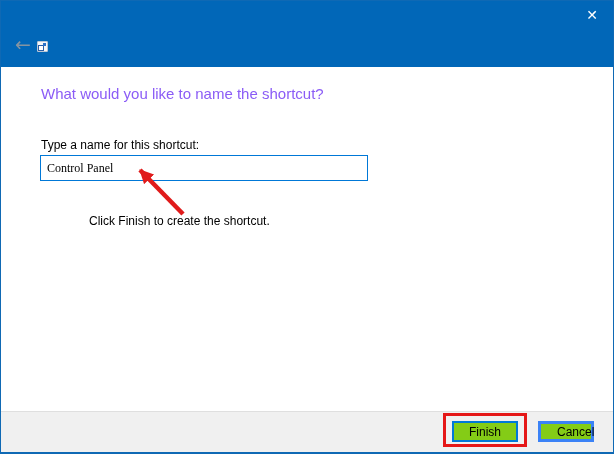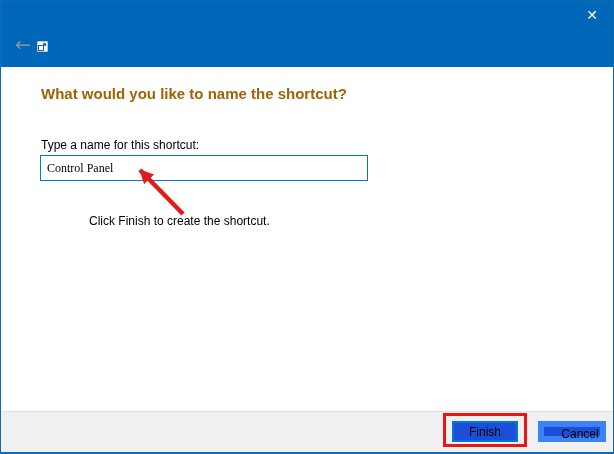--- a/index.html
+++ b/index.html
@@ -54,22 +54,22 @@
     width: 3px; height: 3px;
     background: #2a71c7;
   }
   .window-title {
     position: absolute; left: 57px; top: 37px;
     color: #ffffff; font-size: 13px;
   }
   
   .heading {
     position: absolute; left: 40px; top: 84px;
-    font-size: 15px; font-weight: bold;
-    color: #a16207;
+    font-size: 15px; font-weight: normal;
+    color: #8b5cf6;
   }
   .input-label {
     position: absolute; left: 40px; top: 137px;
     font-size: 12px; color: #000000;
   }
   .name-input {
     position: absolute; left: 39px; top: 154px;
     width: 328px; height: 26px;
     border: 1px solid #0078d7;
     padding: 0 6px;
@@ -84,35 +84,35 @@
   }
   
   .footer {
     position: absolute; left: 0; right: 0; bottom: 0; height: 41px;
     background: #f0f0f0;
     border-top: 1px solid #dfdfdf;
   }
   .btn {
     position: absolute;
     height: 21px;
-    background: #1d4ed8;
+    background: #84cc16;
     font-family: "Liberation Sans", sans-serif;
     font-size: 12px; color: #000000;
     text-align: center;
     cursor: default;
   }
   .finish-btn {
     left: 451px; top: 420px;
     width: 66px;
     border: 2px solid #0078d7;
   }
   .cancel-btn {
     left: 537px; top: 420px;
-    width: 68px;
-    border: 6px solid #3b82f6;
+    width: 56px;
+    border: 3px solid #3b82f6;
     padding-left: 16px;
   }
   
   .annotation-box {
     position: absolute; left: 442px; top: 412px;
     width: 84px; height: 34px;
     border: 3px solid #e51717;
     pointer-events: none;
   }
   .annotation-arrow {

